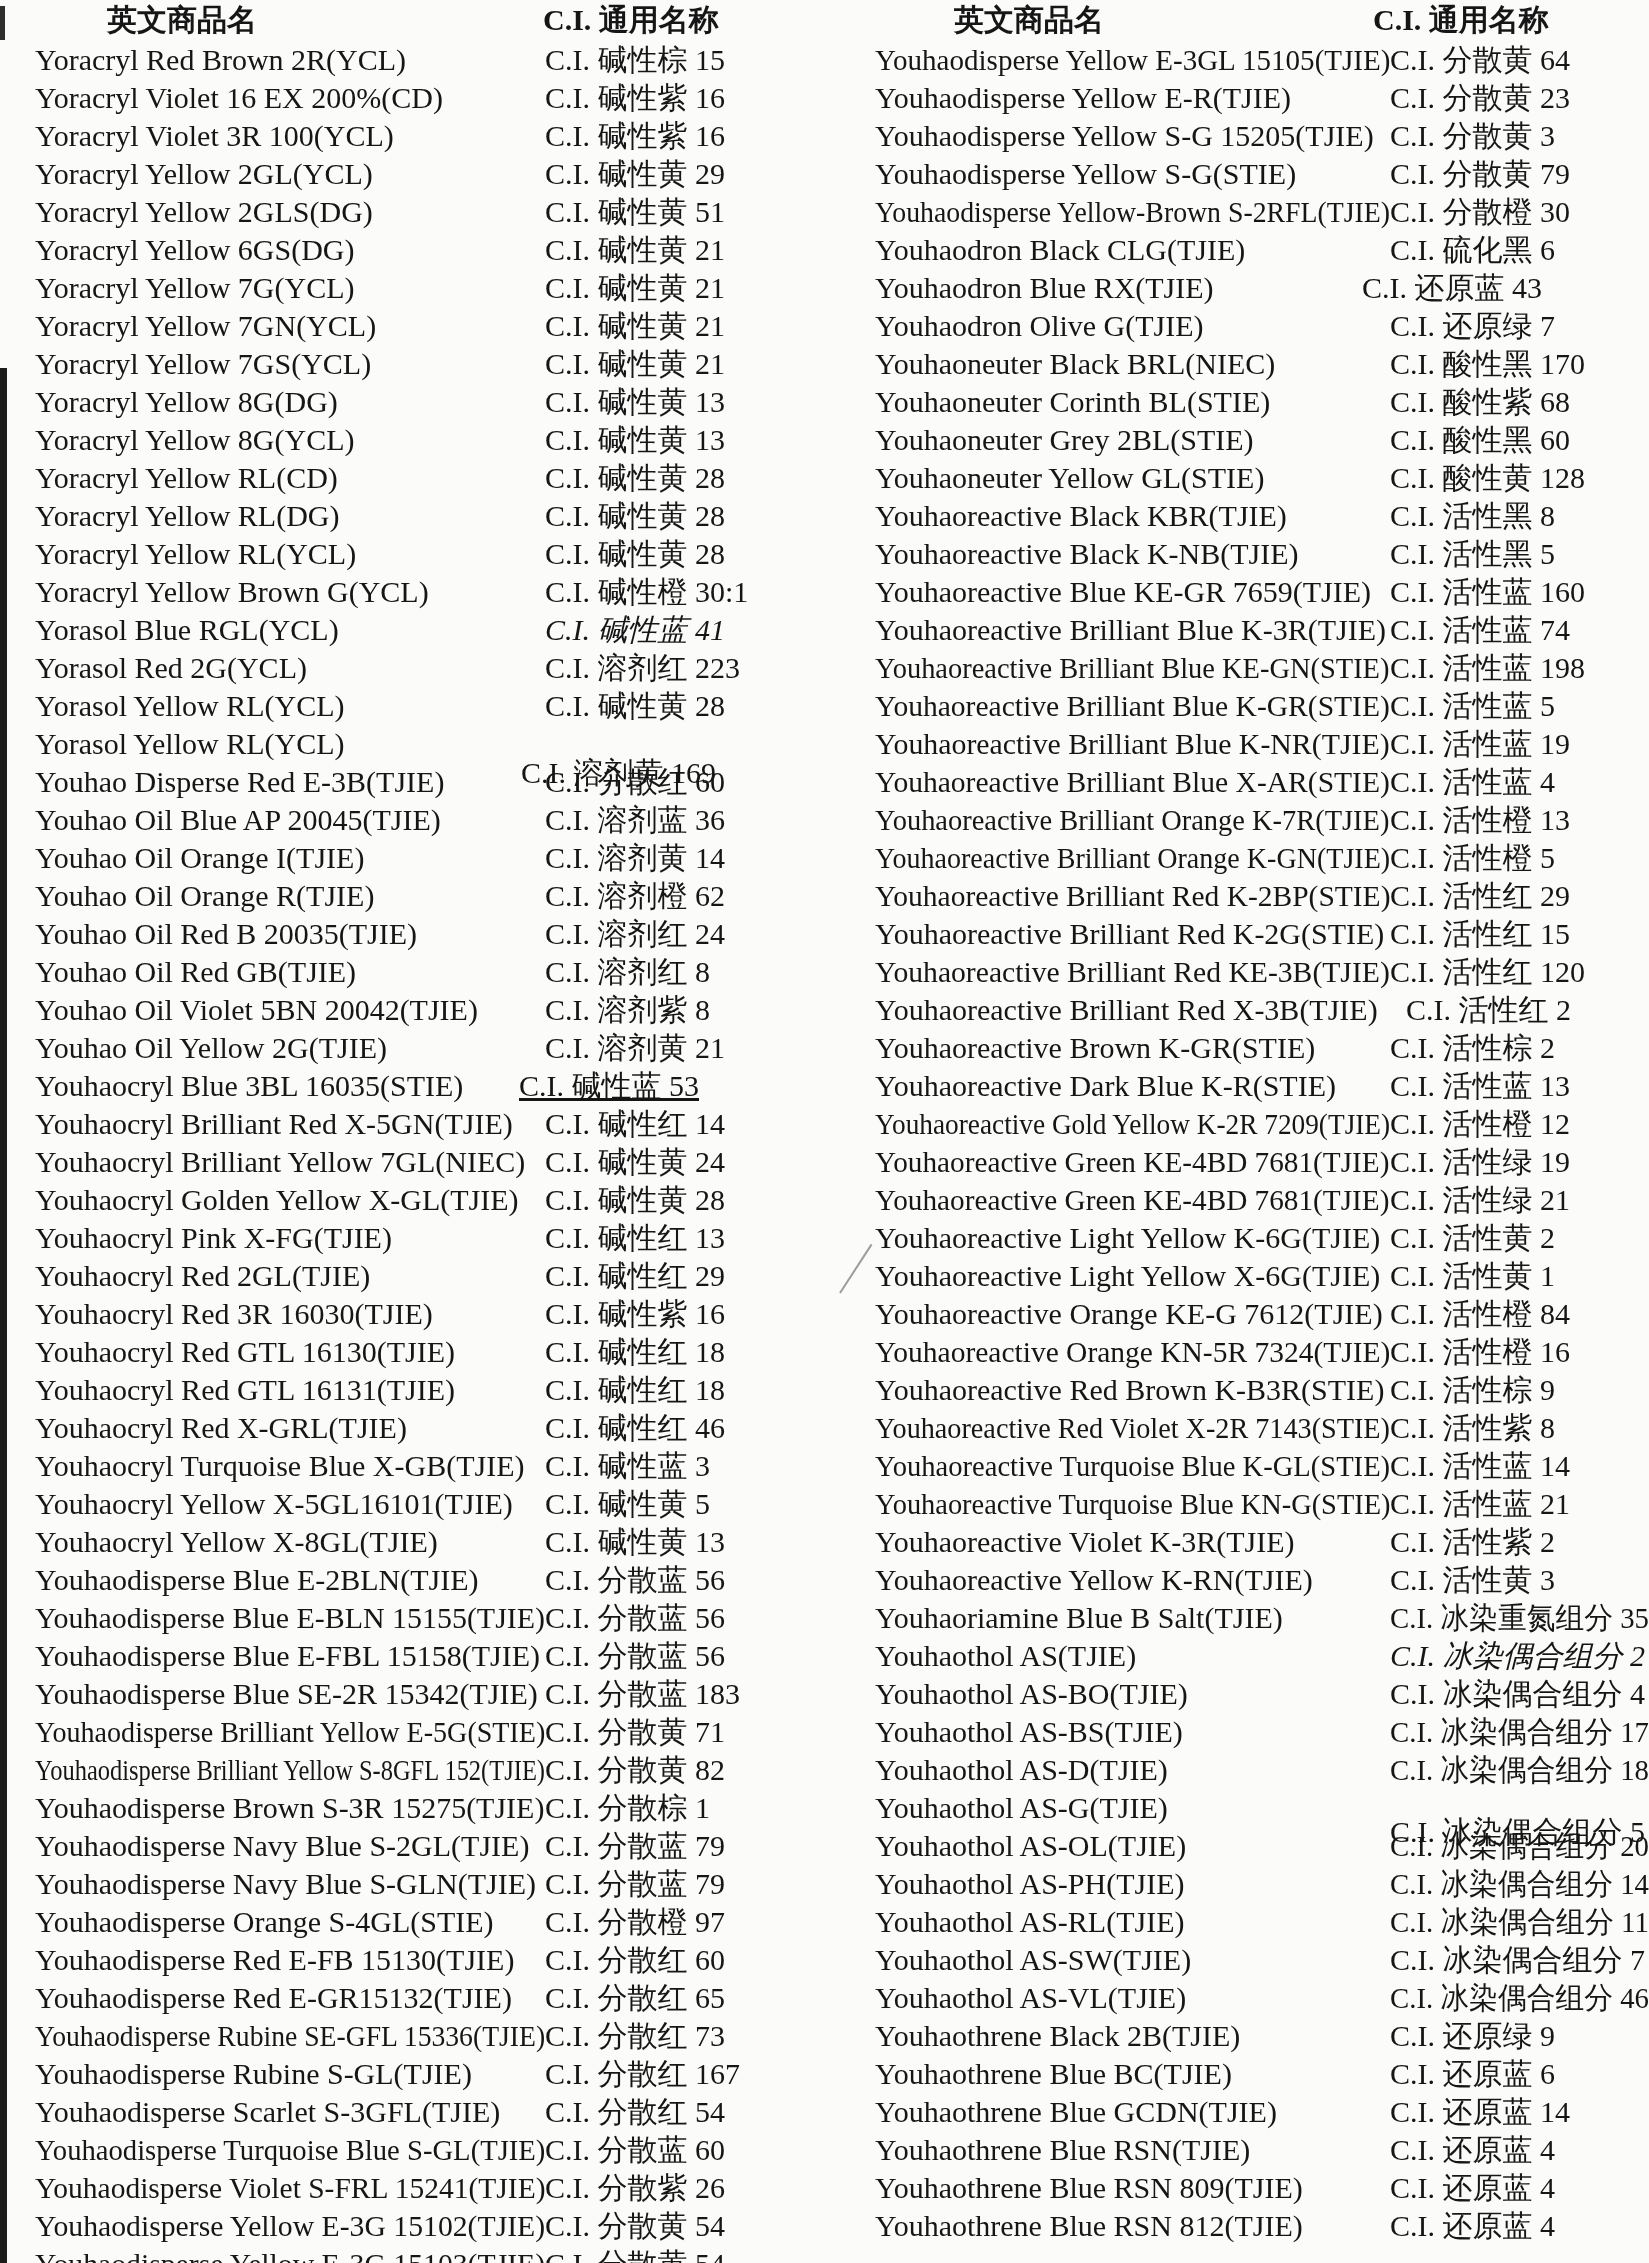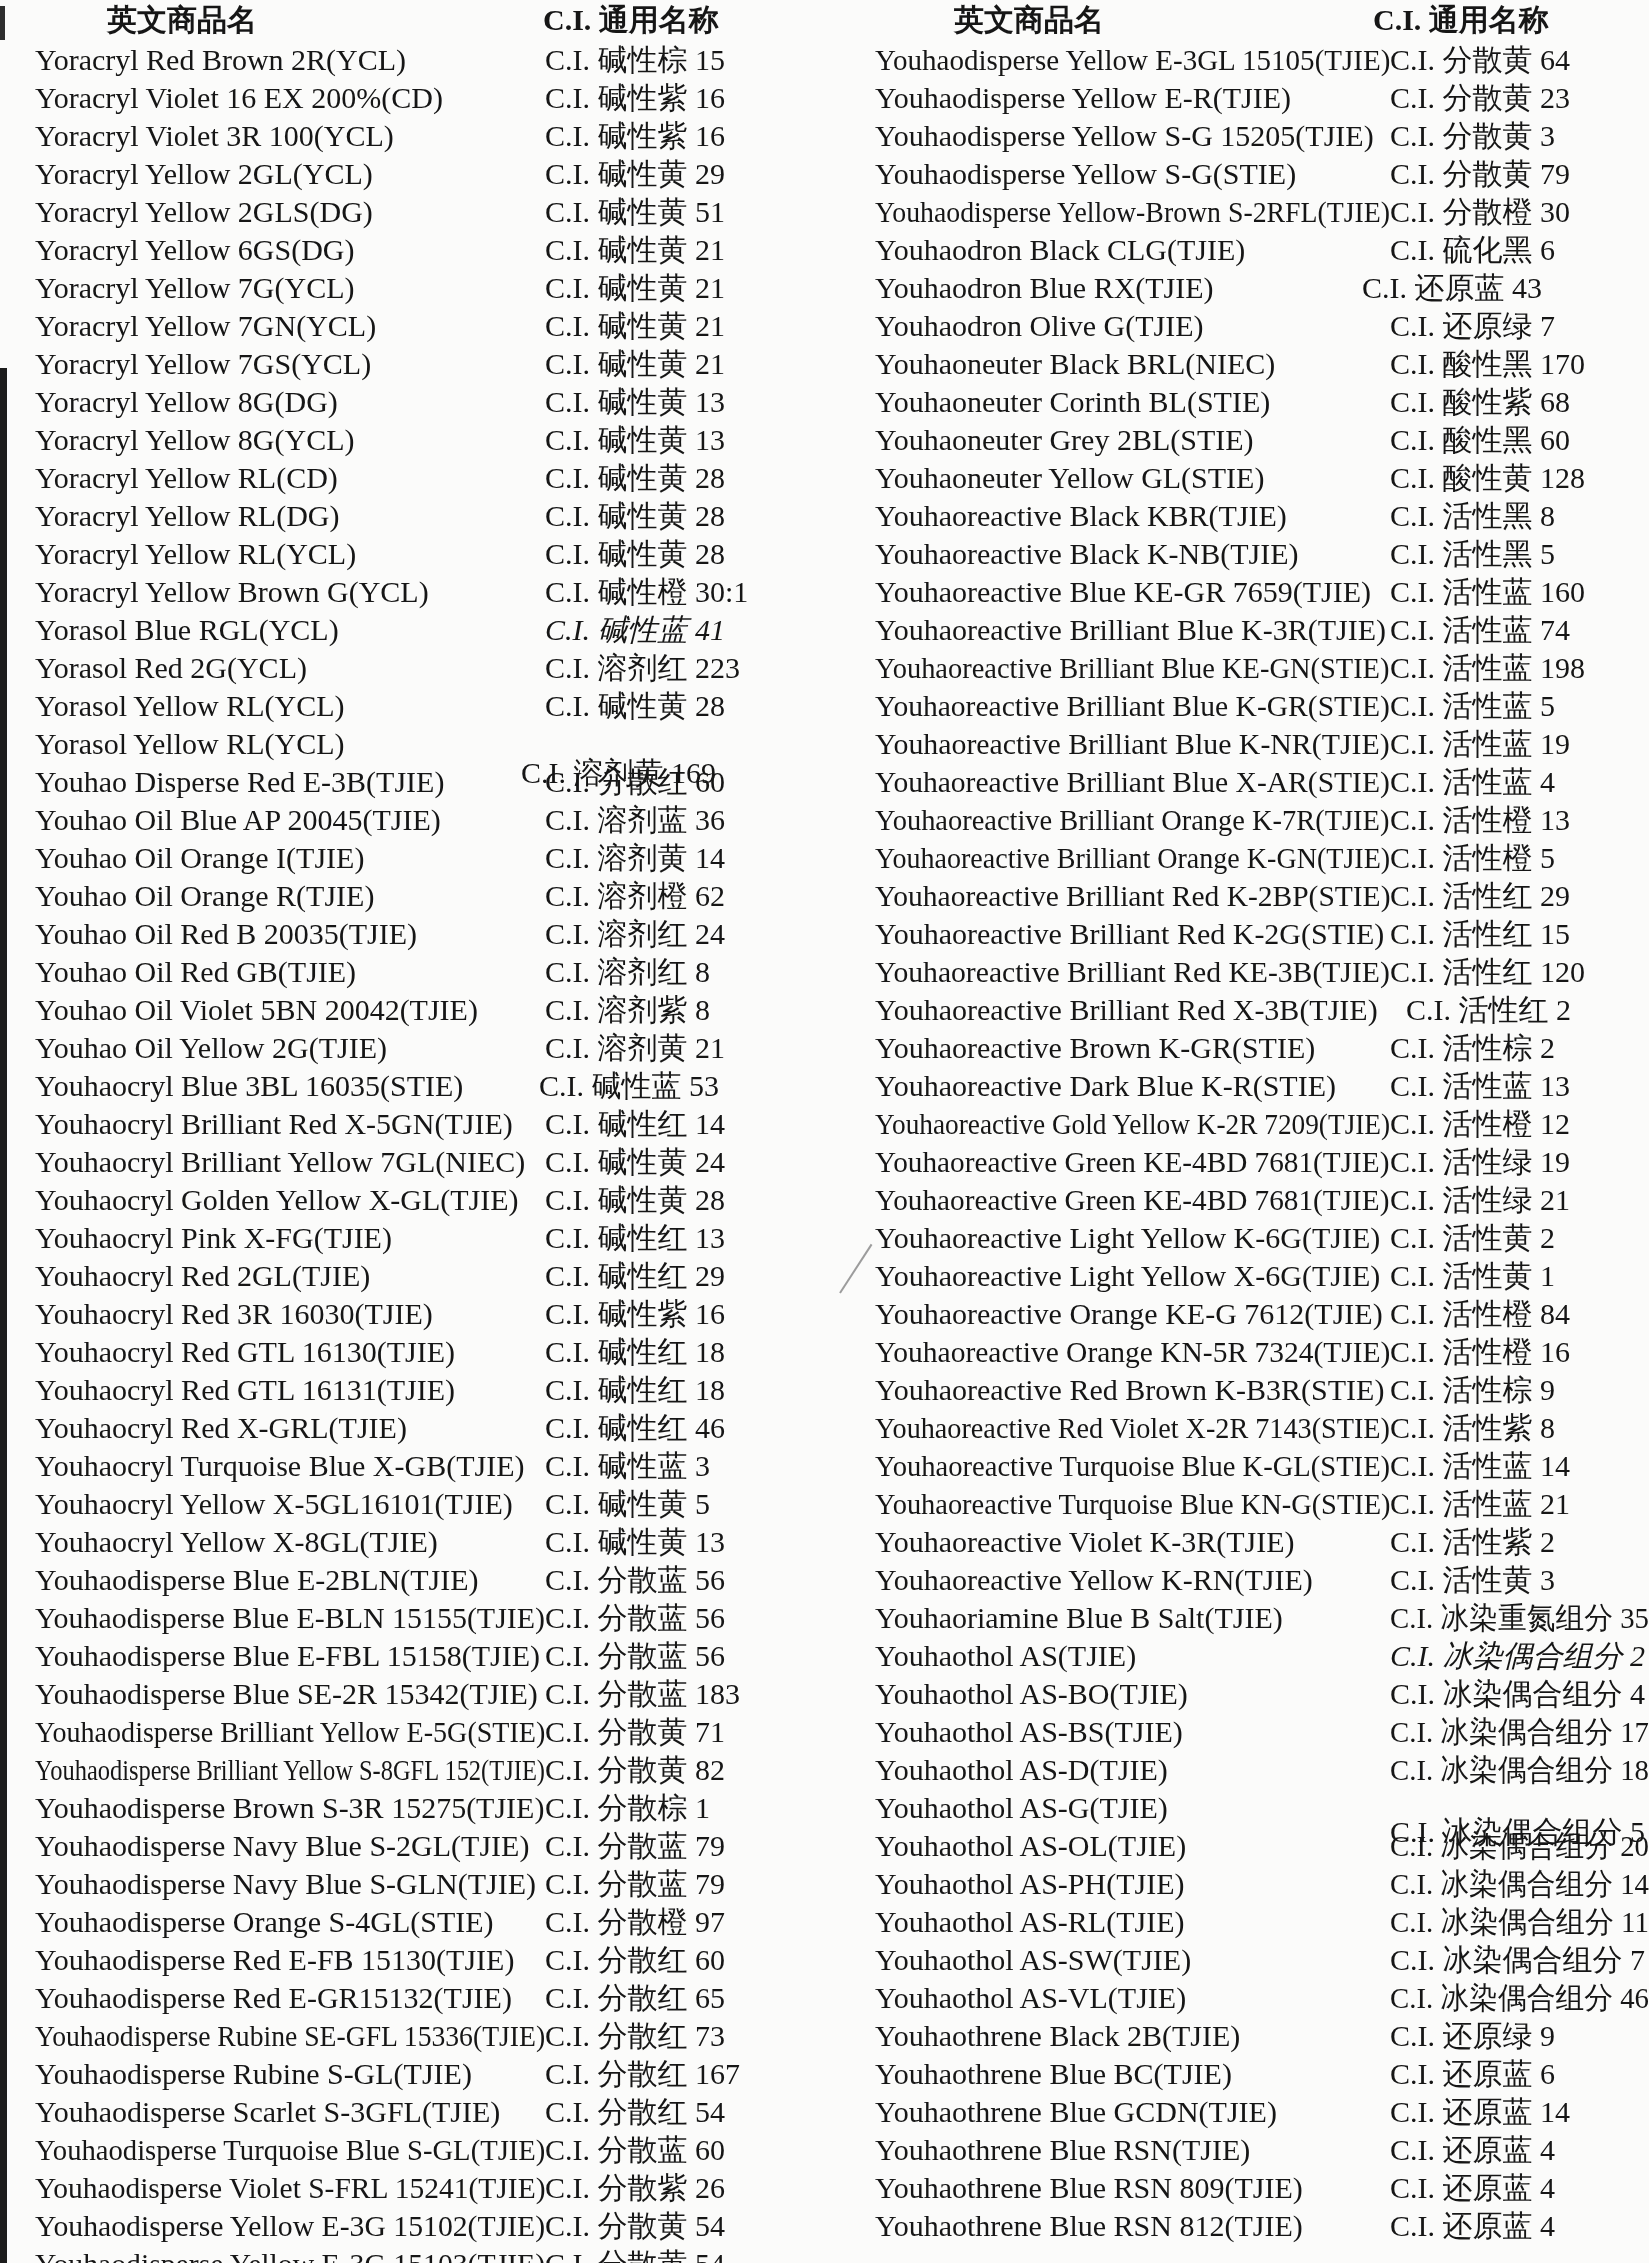--- a/index.html
+++ b/index.html
@@ -144,21 +144,21 @@
         <div class="row">
           <span class="nm">Youhao Oil Violet 5BN 20042(TJIE)</span>
           <span class="ci" style="left: 510px;">C.I. 溶剂紫 8</span>
         </div>
         <div class="row">
           <span class="nm">Youhao Oil Yellow 2G(TJIE)</span>
           <span class="ci" style="left: 510px;">C.I. 溶剂黄 21</span>
         </div>
         <div class="row">
           <span class="nm">Youhaocryl Blue 3BL 16035(STIE)</span>
-          <span class="ci" style="left: 504px;">C.I. 碱性蓝 53</span>
+          <span class="ci" style="left: 484px; text-decoration: underline;">C.I. 碱性蓝 53</span>
         </div>
         <div class="row">
           <span class="nm">Youhaocryl Brilliant Red X-5GN(TJIE)</span>
           <span class="ci" style="left: 510px;">C.I. 碱性红 14</span>
         </div>
         <div class="row">
           <span class="nm">Youhaocryl Brilliant Yellow 7GL(NIEC)</span>
           <span class="ci" style="left: 510px;">C.I. 碱性黄 24</span>
         </div>
         <div class="row">

